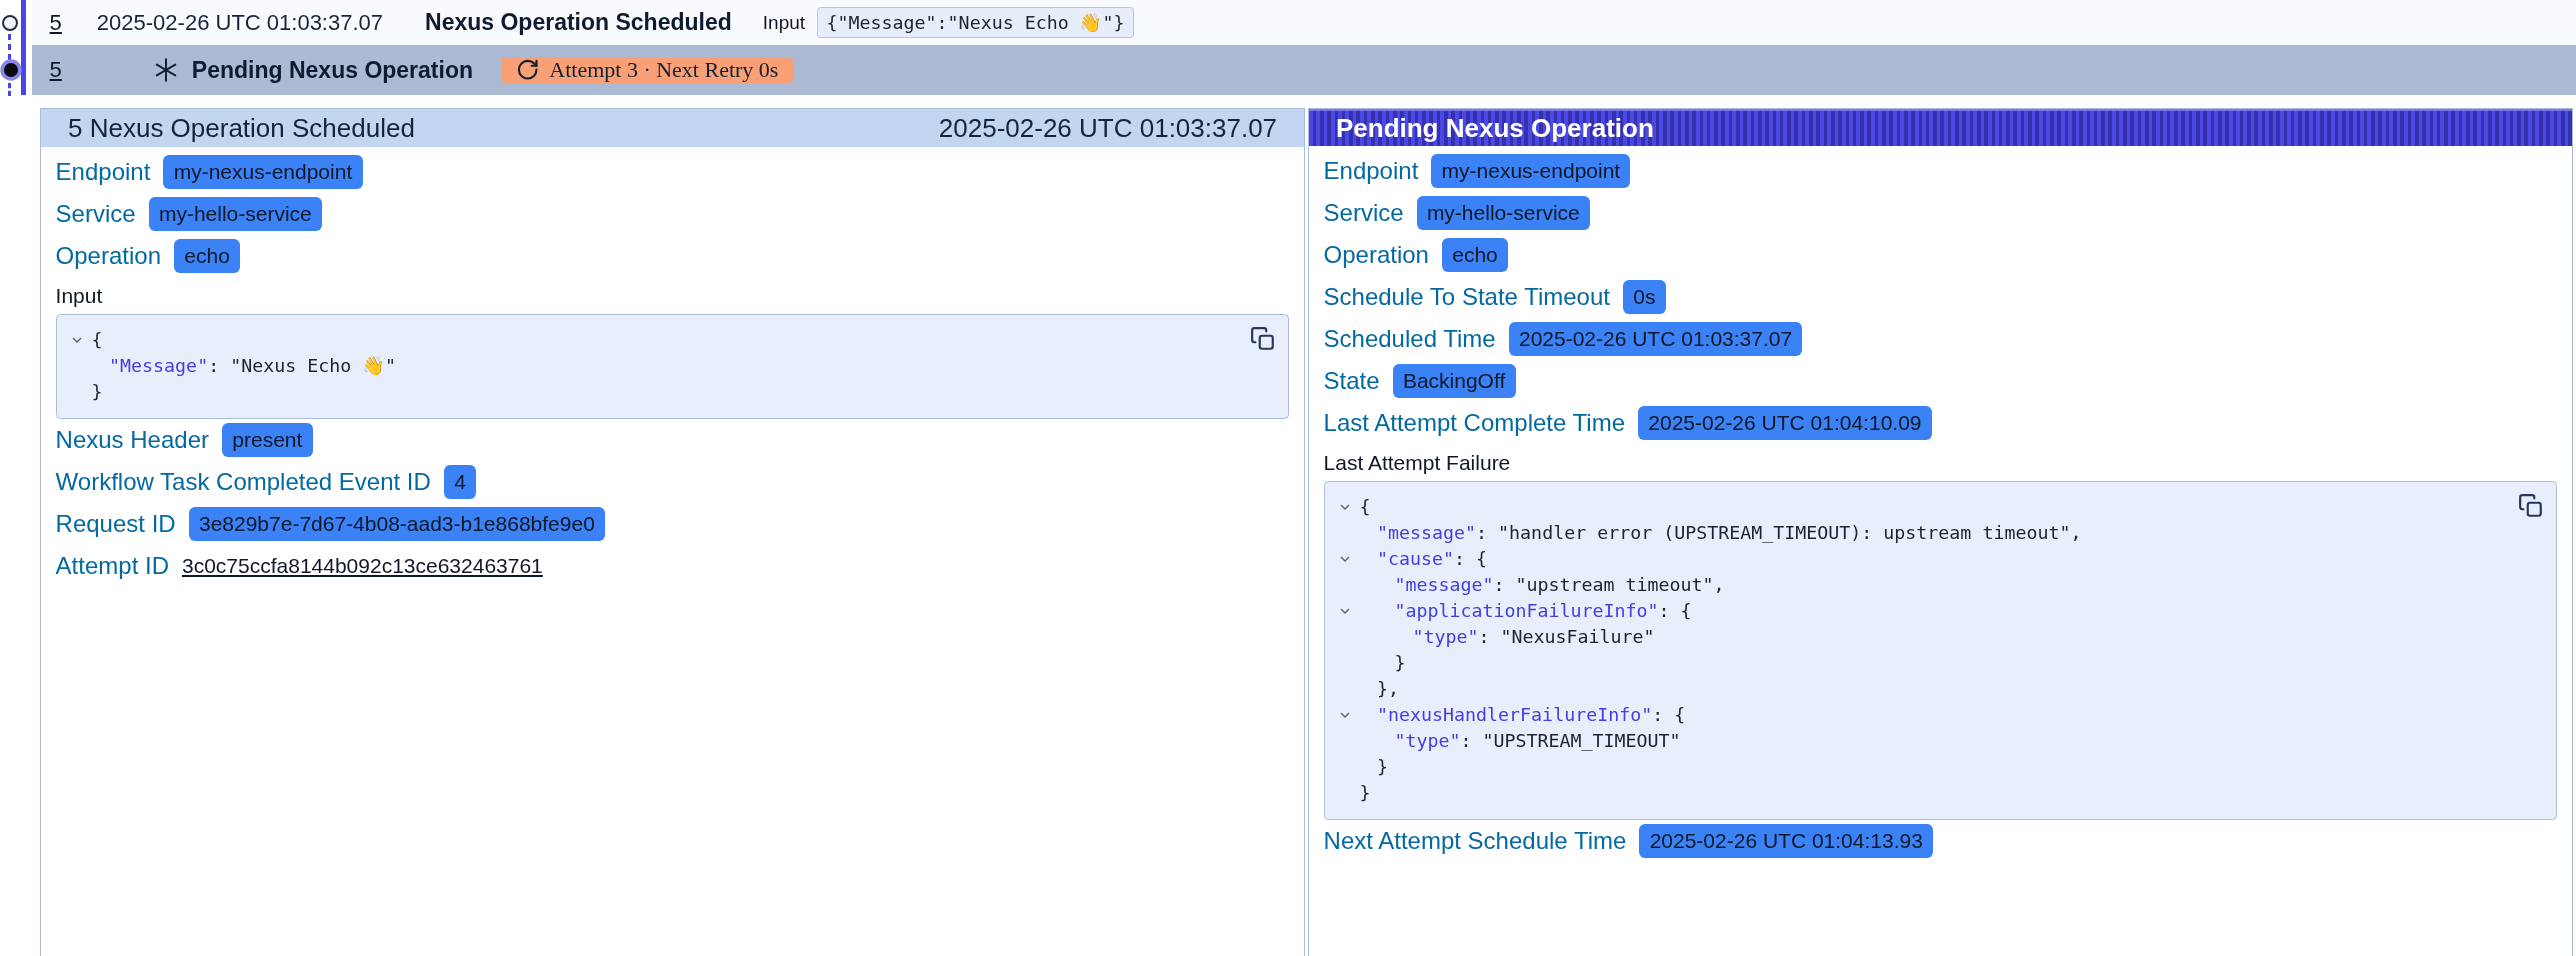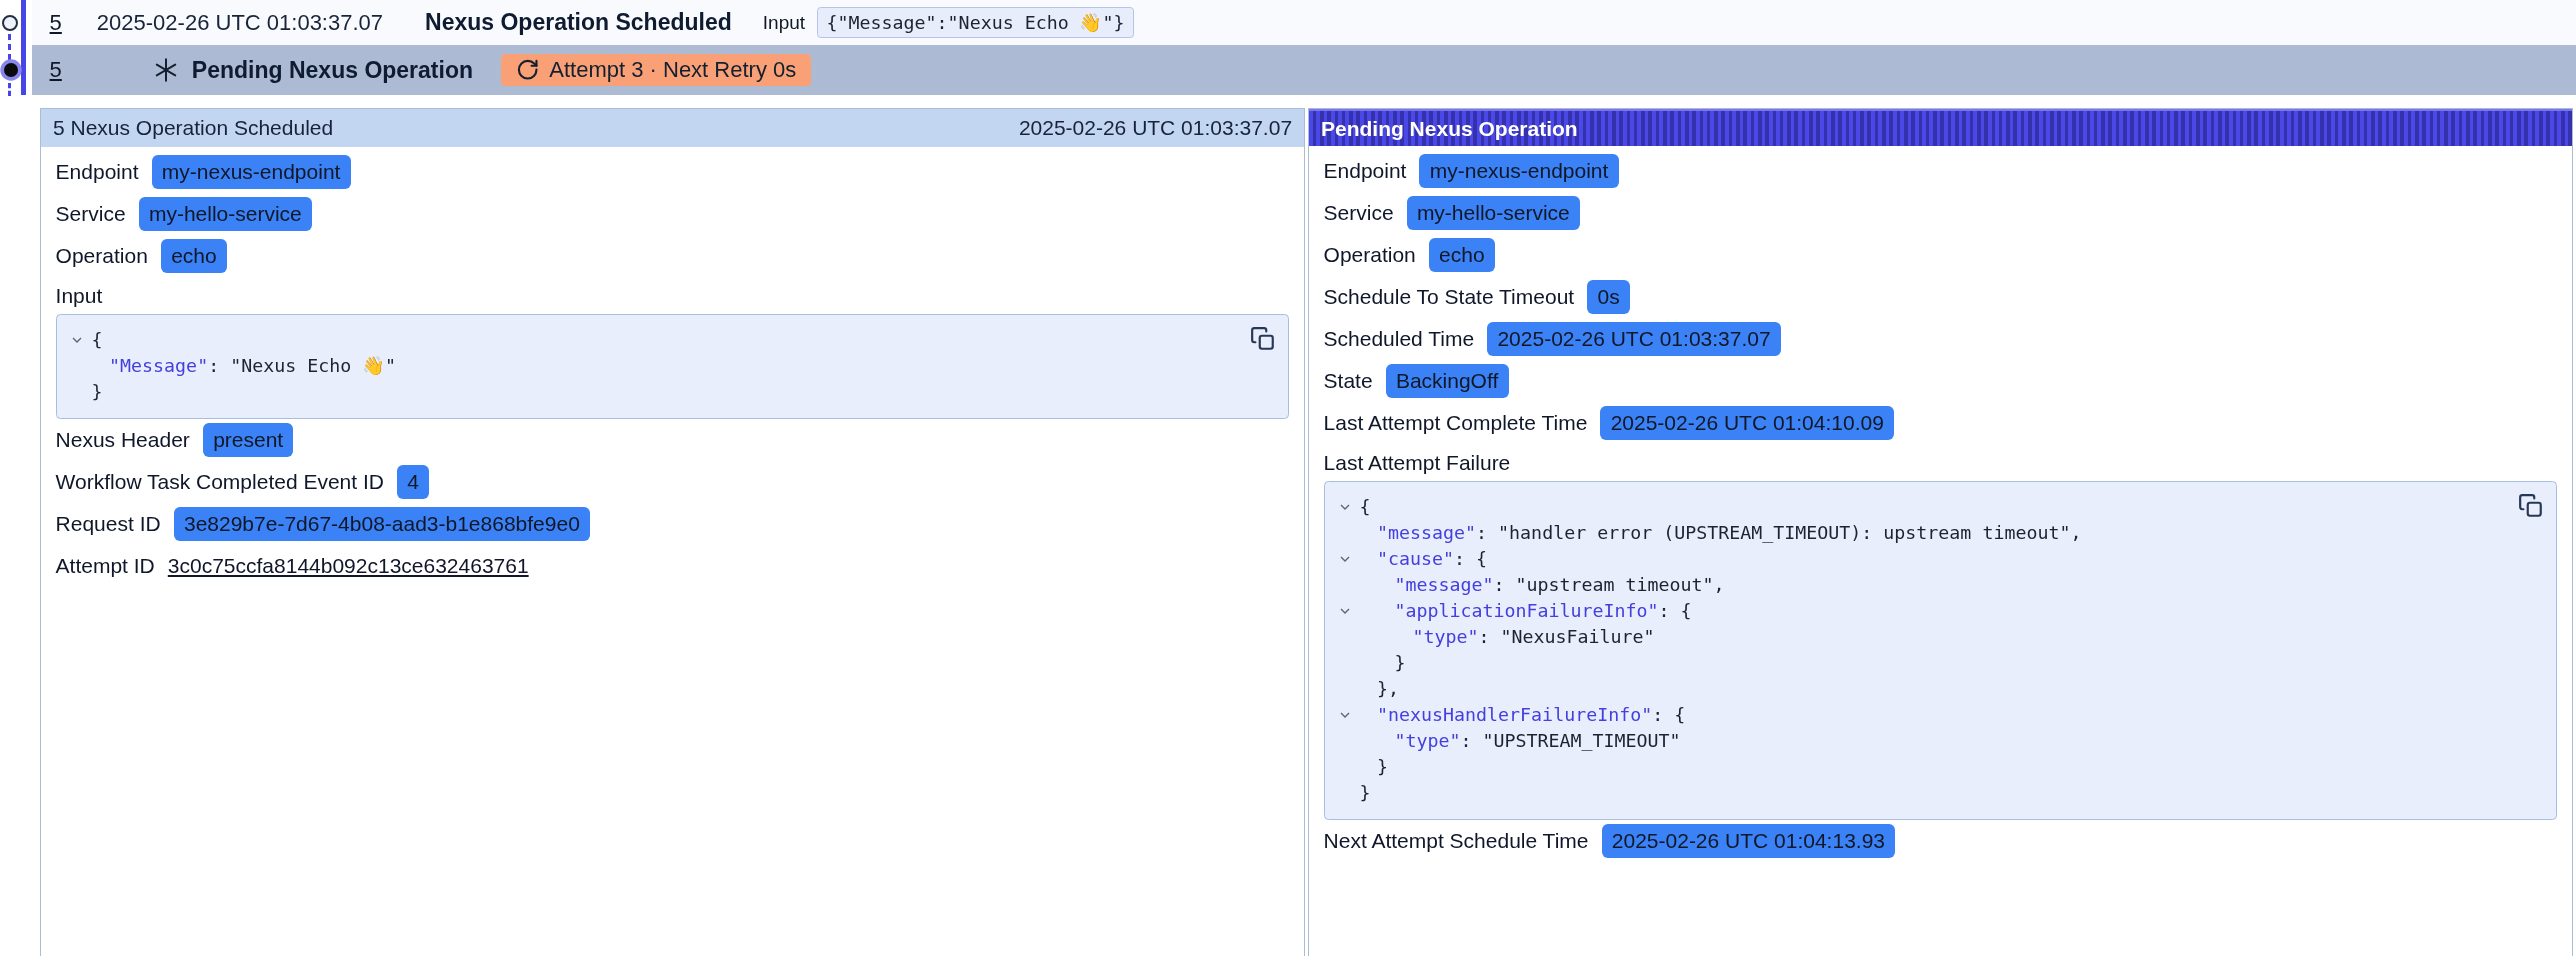--- a/index.html
+++ b/index.html
@@ -31,38 +31,38 @@
   .input-preview{
     margin-left:11.7px;
     font-family:"DejaVu Sans Mono",monospace;font-size:18.3px;color:#1b2430;
     background:#e8edfb;border:1.5px solid #b6c3ea;border-radius:3.7px;
     padding:3.7px 8.8px;
   }
   .asterisk-wrap{margin-left:91px;display:flex;align-items:center;}
   .row-pending .row-title{margin-left:13px;}
   .attempt-chip{
     margin-left:28px;display:flex;align-items:center;gap:10.3px;
-    background:#f9a077;border-radius:4.4px;height:32px;padding:0 14.6px;
-    font-size:22px;color:#13202f;
+    background:#f9a077;border-radius:4.4px;height:26px;padding:0 14.6px;
+    font-size:22px;color:#13202f;font-family:Liberation Serif, serif;
   }
 
   .gap-strip{height:13px;background:#fff;}
 
   
   .panels{display:flex;gap:2.9px;margin-left:40px;width:2533px;height:850px;overflow:hidden;}
   .panel{flex:1 1 0;border:1.5px solid #a9bcd8;border-bottom:none;background:#fff;box-sizing:border-box;display:flex;flex-direction:column;}
-  .panel-header{height:38px;flex:none;display:flex;justify-content:space-between;align-items:center;padding:0 12px;font-size:21px;gap:44px;}
+  .panel-header{height:38px;flex:none;display:flex;justify-content:space-between;align-items:center;padding:0 27px;font-size:26px;gap:44px;}
   .panel-header-left{background:#c3d6f1;color:#16233a;}
   .panel-header-pending{
     background:repeating-linear-gradient(90deg,#4b48e8 0 3.7px,#3531ac 3.7px 7.3px);
     color:#fff;font-weight:600;border-top:2.9px solid #7776ee;height:35px;
   }
   .panel-body{padding:4.4px 14.6px 14.6px 14.6px;}
   .field{height:42px;display:flex;align-items:center;gap:13px;}
-  .field-label{font-size:21px;color:#0f172a;}
+  .field-label{font-size:24px;color:#0369a1;}
   .chip{background:#3b82f6;border-radius:5.9px;padding:5.1px 10.3px;font-size:21px;color:#101828;}
   .link-val{font-size:21px;color:#0f172a;text-decoration:underline;cursor:pointer;}
   .block-label{height:37px;display:flex;align-items:center;font-size:21px;color:#101828;}
 
   
   .code-block{
     position:relative;
     background:#e9eefc;border:1.5px solid #a9bede;border-radius:4.4px;
     padding:11.7px 44px 13px 5.9px;
     font-family:"DejaVu Sans Mono",monospace;font-size:18.3px;line-height:26px;color:#1b2430;

